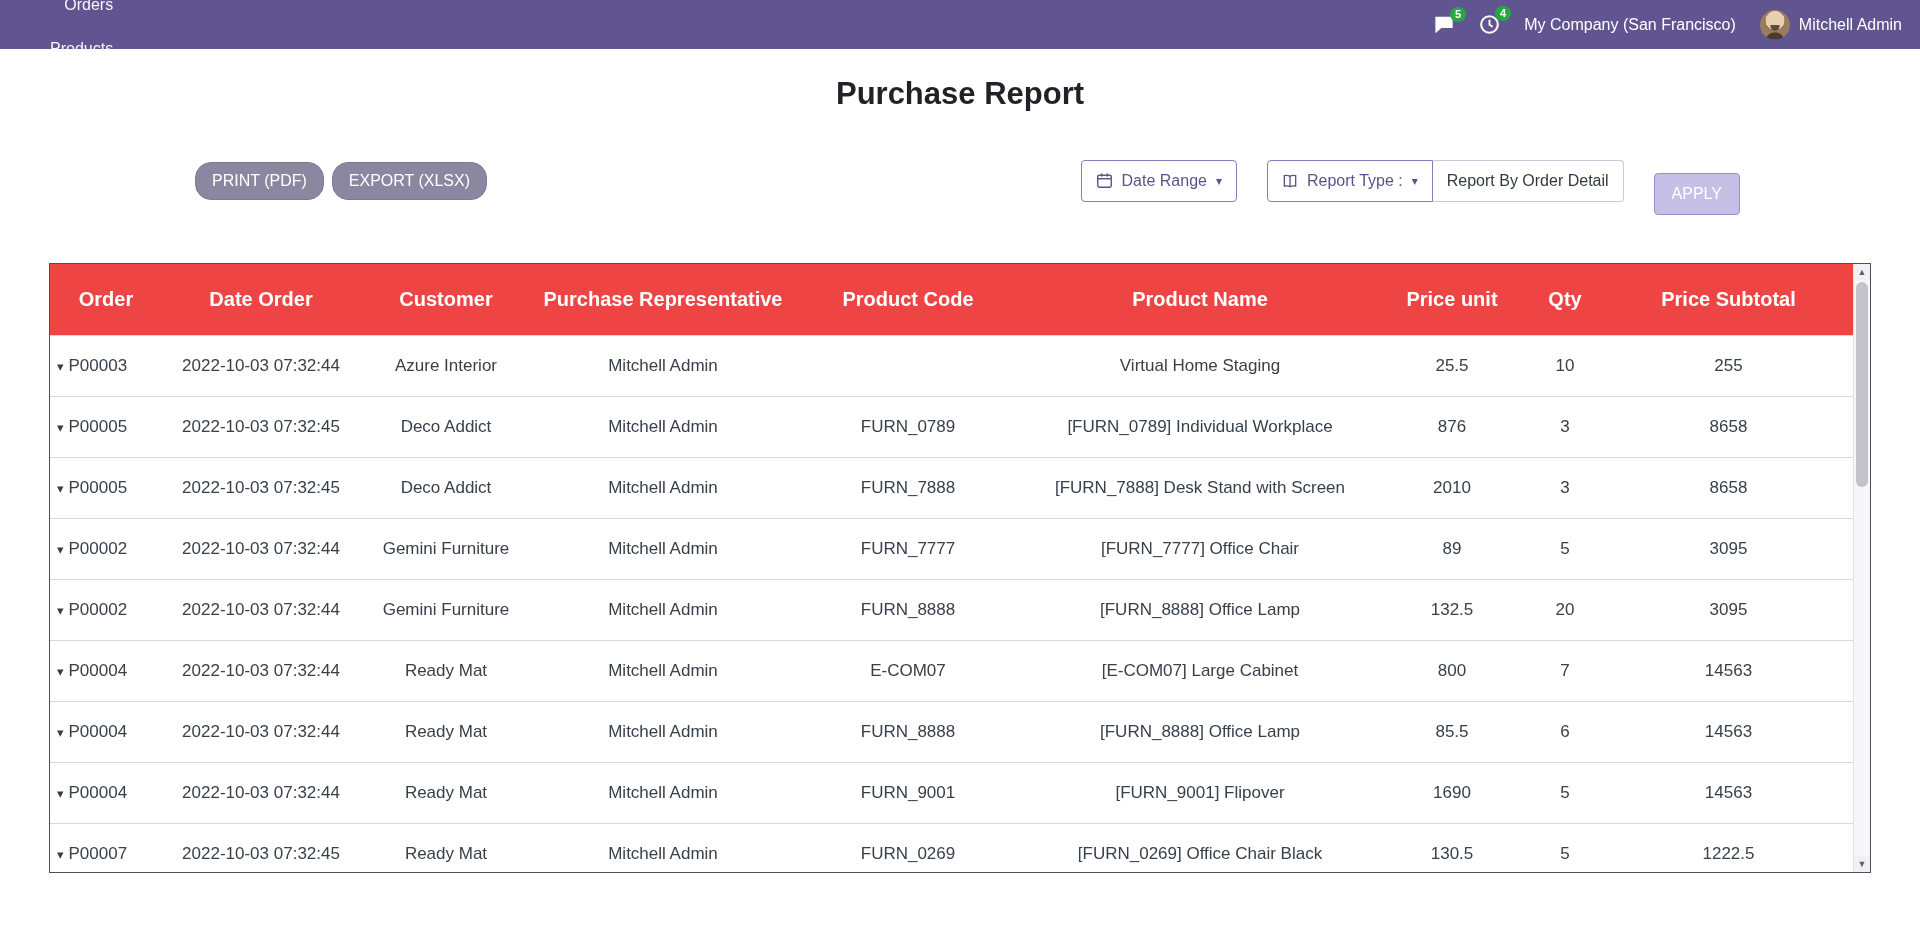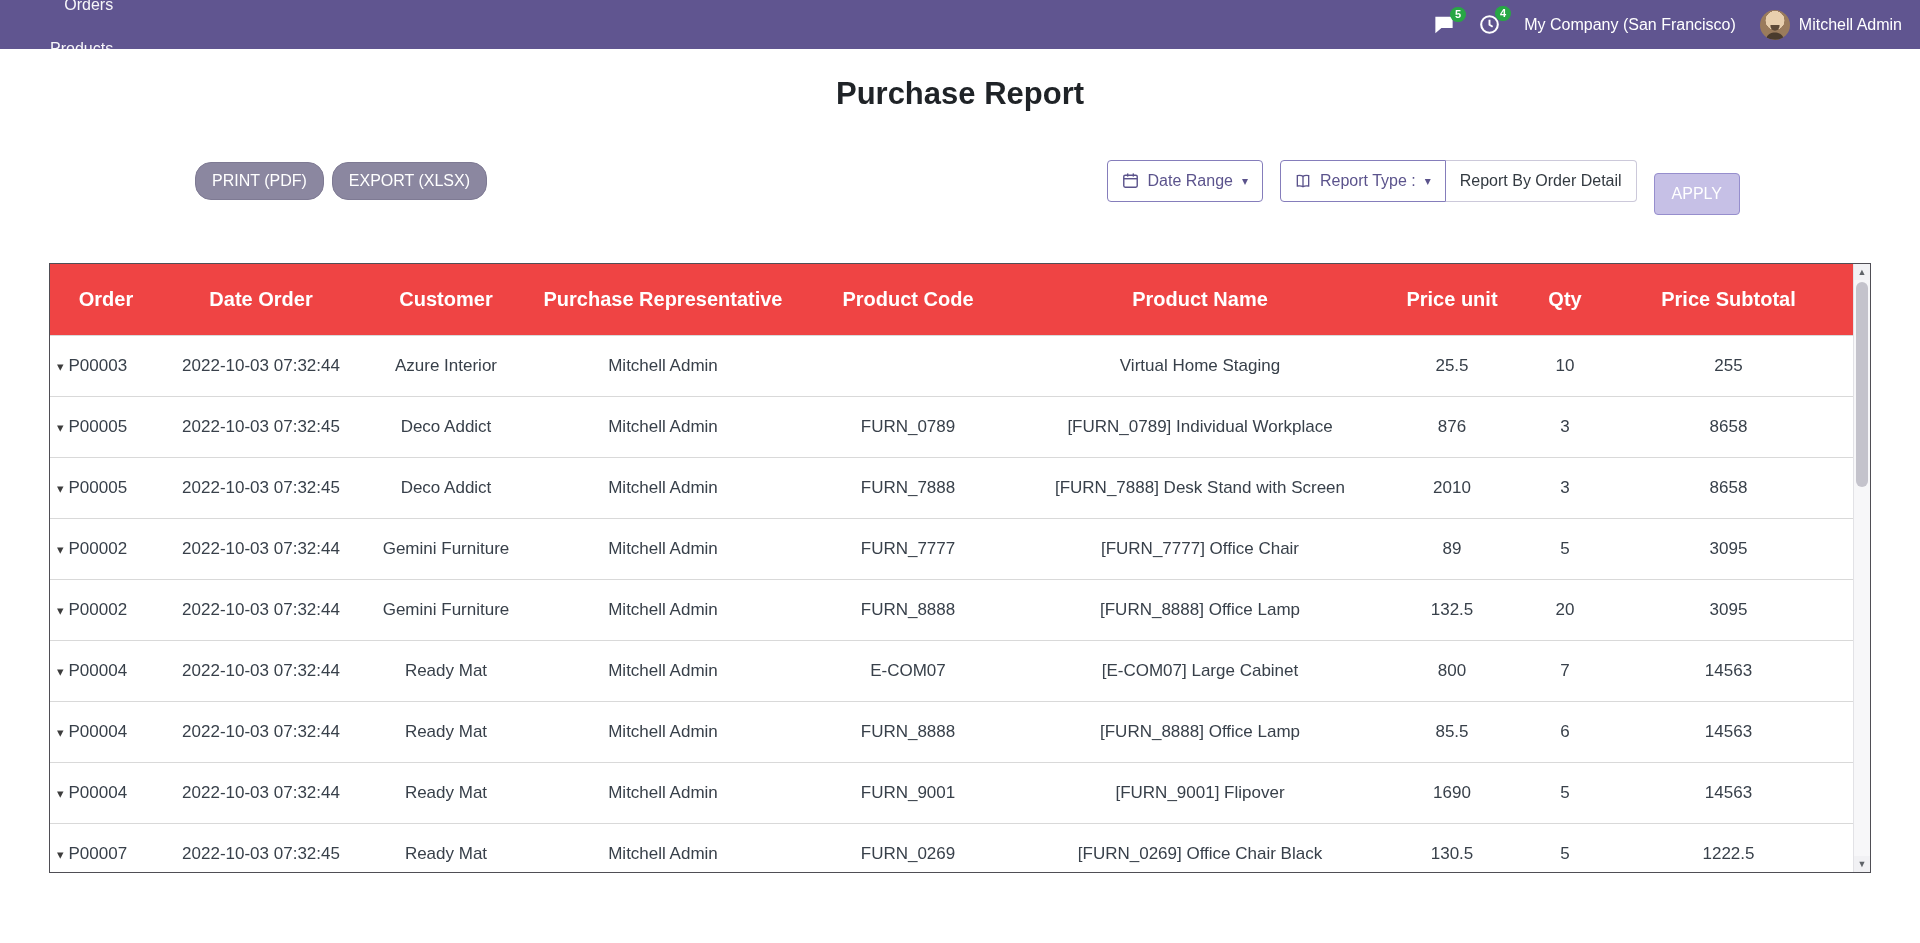--- a/index.html
+++ b/index.html
@@ -45,21 +45,21 @@
   .toolbar {
     display:flex; justify-content:space-between; align-items:center;
     margin:34px 180px 0 195px;
   }
   .toolbar-left { display:flex; align-items:center; gap:8px; }
   .btn-muted {
     background:#8b87a0; color:#fff; border:1px solid #7e7a93; border-radius:16px;
     font-size:16px; padding:9px 16px; cursor:pointer;
     font-family:"Liberation Sans", sans-serif;
   }
-  .toolbar-right { display:flex; align-items:center; gap:17px; }
+  .toolbar-right { display:flex; align-items:center; gap:30px; }
   .filter-btn {
     display:flex; align-items:center; gap:9px;
     background:#fff; border:1px solid #857dbb; color:#5b538c;
     border-radius:4px; padding:11px 14px; font-size:16px; cursor:pointer;
     font-family:"Liberation Sans", sans-serif;
   }
   .filter-btn .caret { font-size:12px; }
   .report-group { display:flex; align-items:stretch; }
   .report-btn { border-radius:4px 0 0 4px; }
   .report-value {

